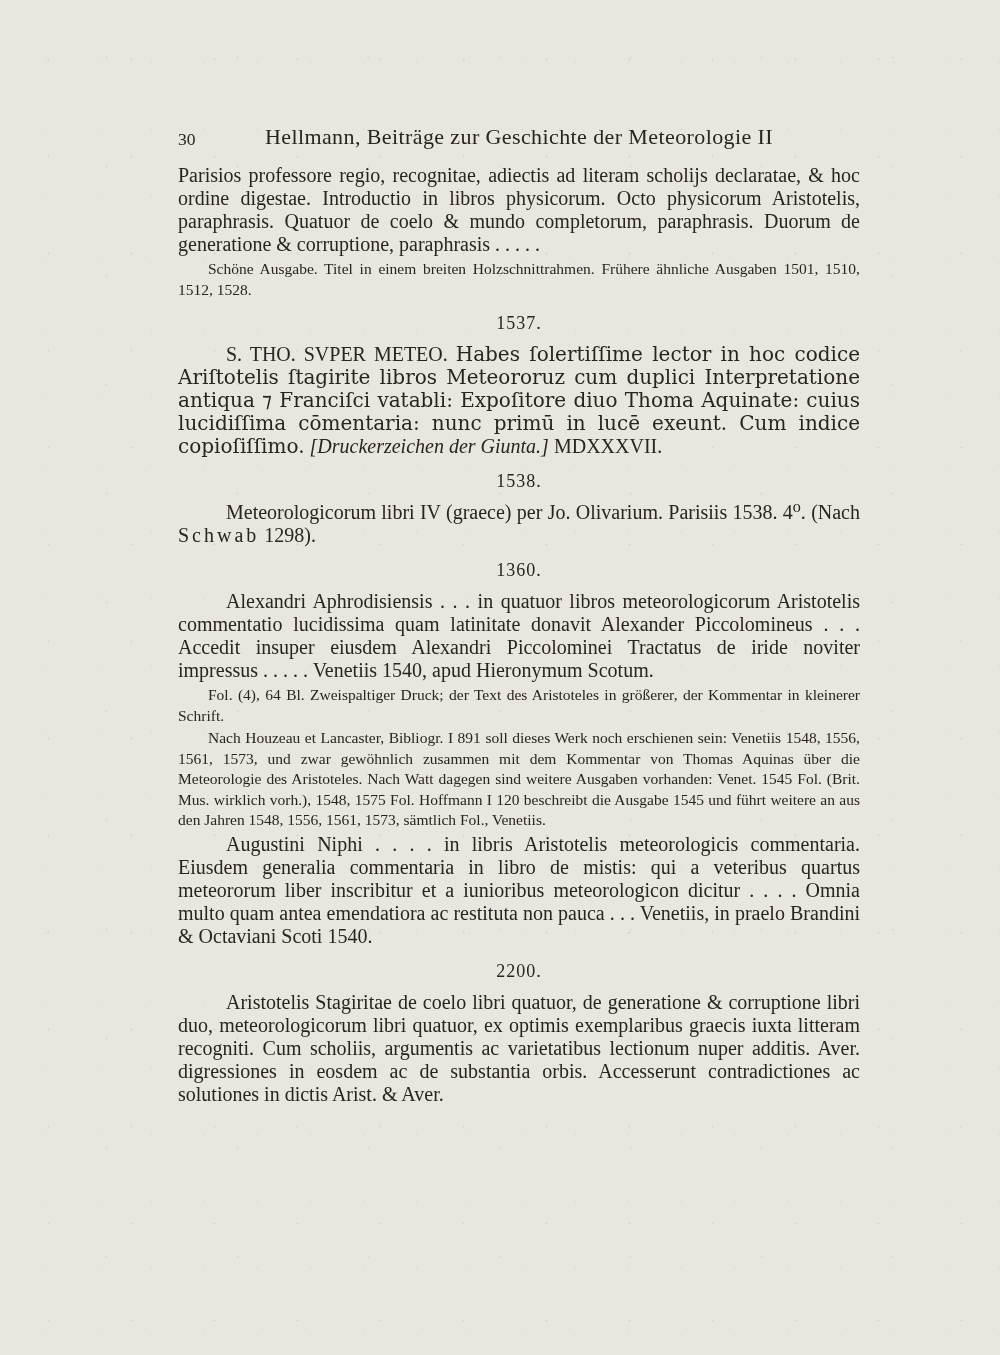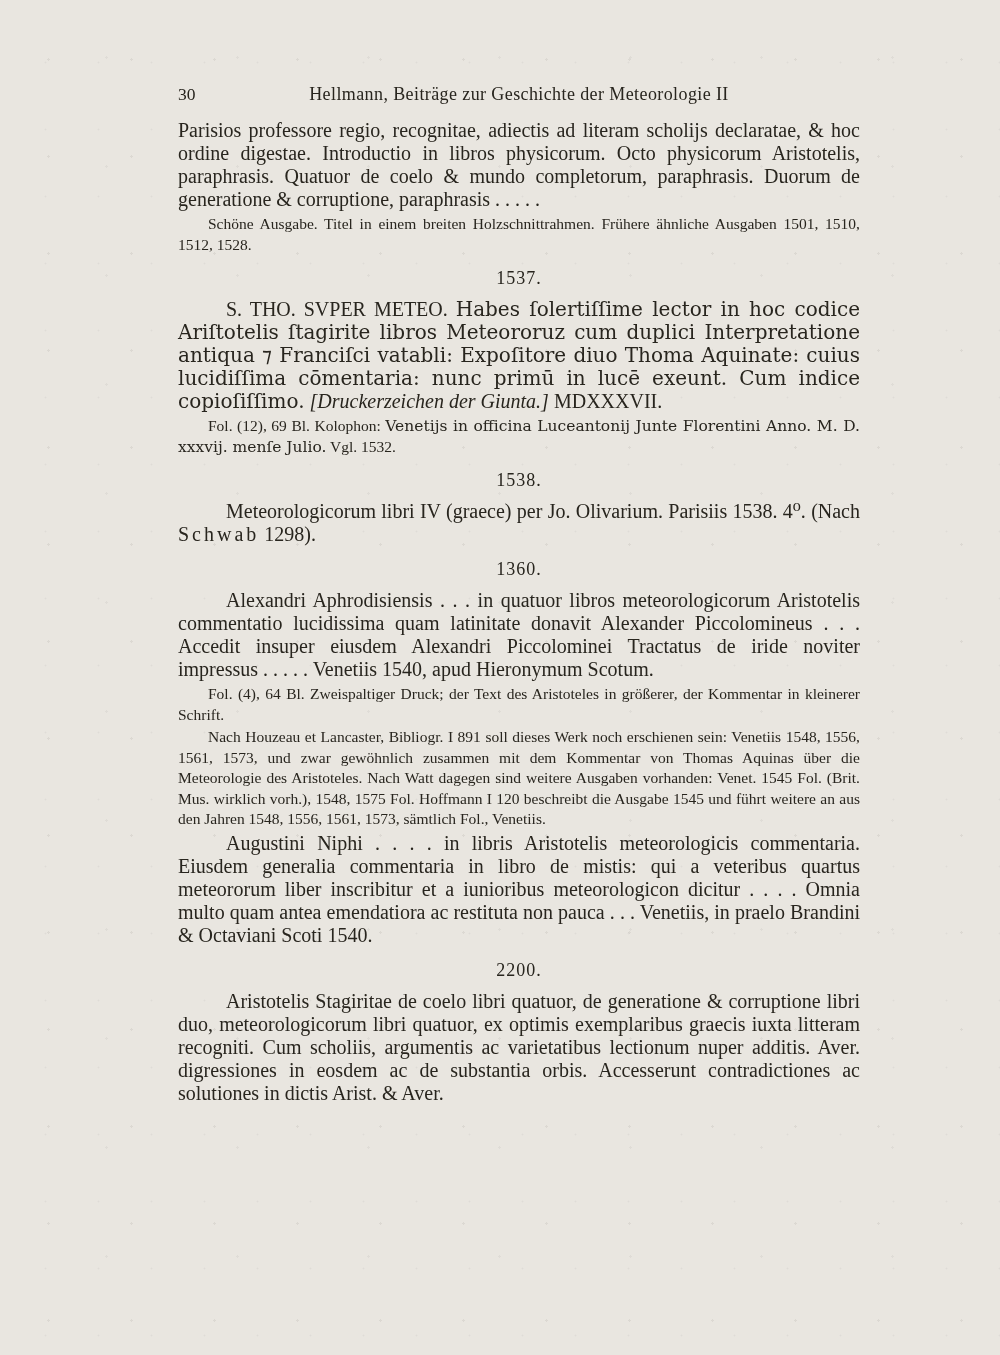--- a/index.html
+++ b/index.html
@@ -21,29 +21,30 @@
   .column {
     position: absolute;
     left: 178px;
     top: 84px;
     width: 682px;
   }
   .running-header {
     display: flex;
     align-items: flex-end;
     margin-bottom: 14px;
+    margin-top: 40px;
   }
   .pagenum {
     width: 78px;
     font-size: 17.5px;
   }
   .runtitle {
     flex: 1;
     text-align: center;
-    font-size: 18px;
+    font-size: 22px;
     letter-spacing: 0.4px;
   }
   .header-spacer { width: 78px; }
   p.body {
     font-size: 20px;
     line-height: 23px;
     text-align: justify;
     margin: 0 0 3px 0;
     text-indent: 48px;
   }
@@ -82,25 +83,20 @@
     <p class="body nofirst">Parisios professore regio, recognitae, adiectis ad literam scholijs declaratae, &amp; hoc ordine digestae. Introductio in libros physicorum. Octo physicorum Aristotelis, paraphrasis. Quatuor de coelo &amp; mundo completorum, paraphrasis. Duorum de generatione &amp; corruptione, paraphrasis . . . . .</p>
     <p class="note">Schöne Ausgabe. Titel in einem breiten Holzschnittrahmen. Frühere ähnliche Ausgaben 1501, 1510, 1512, 1528.</p>
 
     <h3 class="year">1537.</h3>
     <p class="body">
       <span>S. THO. SVPER METEO.</span>
       <span class="fraktur">Habes ſolertiſſime lector in hoc codice Ariſtotelis ſtagirite libros Meteororuz cum duplici Interpretatione antiqua ⁊ Franciſci vatabli: Expoſitore diuo Thoma Aquinate: cuius lucidiſſima cōmentaria: nunc primū in lucē exeunt. Cum indice copioſiſſimo.</span>
       <span class="italic">[Druckerzeichen der Giunta.]</span>
       <span>MDXXXVII.</span>
     </p>
-    <p class="note">
-      <span>Fol. (12), 69 Bl. Kolophon:</span>
-      <span class="fraktur">Venetijs in officina Luceantonij Junte Florentini Anno. M. D. xxxvij. menſe Julio.</span>
-      <span>Vgl. 1532.</span>
-    </p>
 
     <h3 class="year">1538.</h3>
     <p class="body">
       <span>Meteorologicorum libri IV (graece) per Jo. Olivarium. Parisiis 1538. 4⁰. (Nach</span>
       <span class="spaced">Schwab</span>
       <span>1298).</span>
     </p>
 
     <h3 class="year">1360.</h3>
     <p class="body">Alexandri Aphrodisiensis . . . in quatuor libros meteorologicorum Aristotelis commentatio lucidissima quam latinitate donavit Alexander Piccolomineus . . . Accedit insuper eiusdem Alexandri Piccolominei Tractatus de iride noviter impressus . . . . . Venetiis 1540, apud Hieronymum Scotum.</p>

